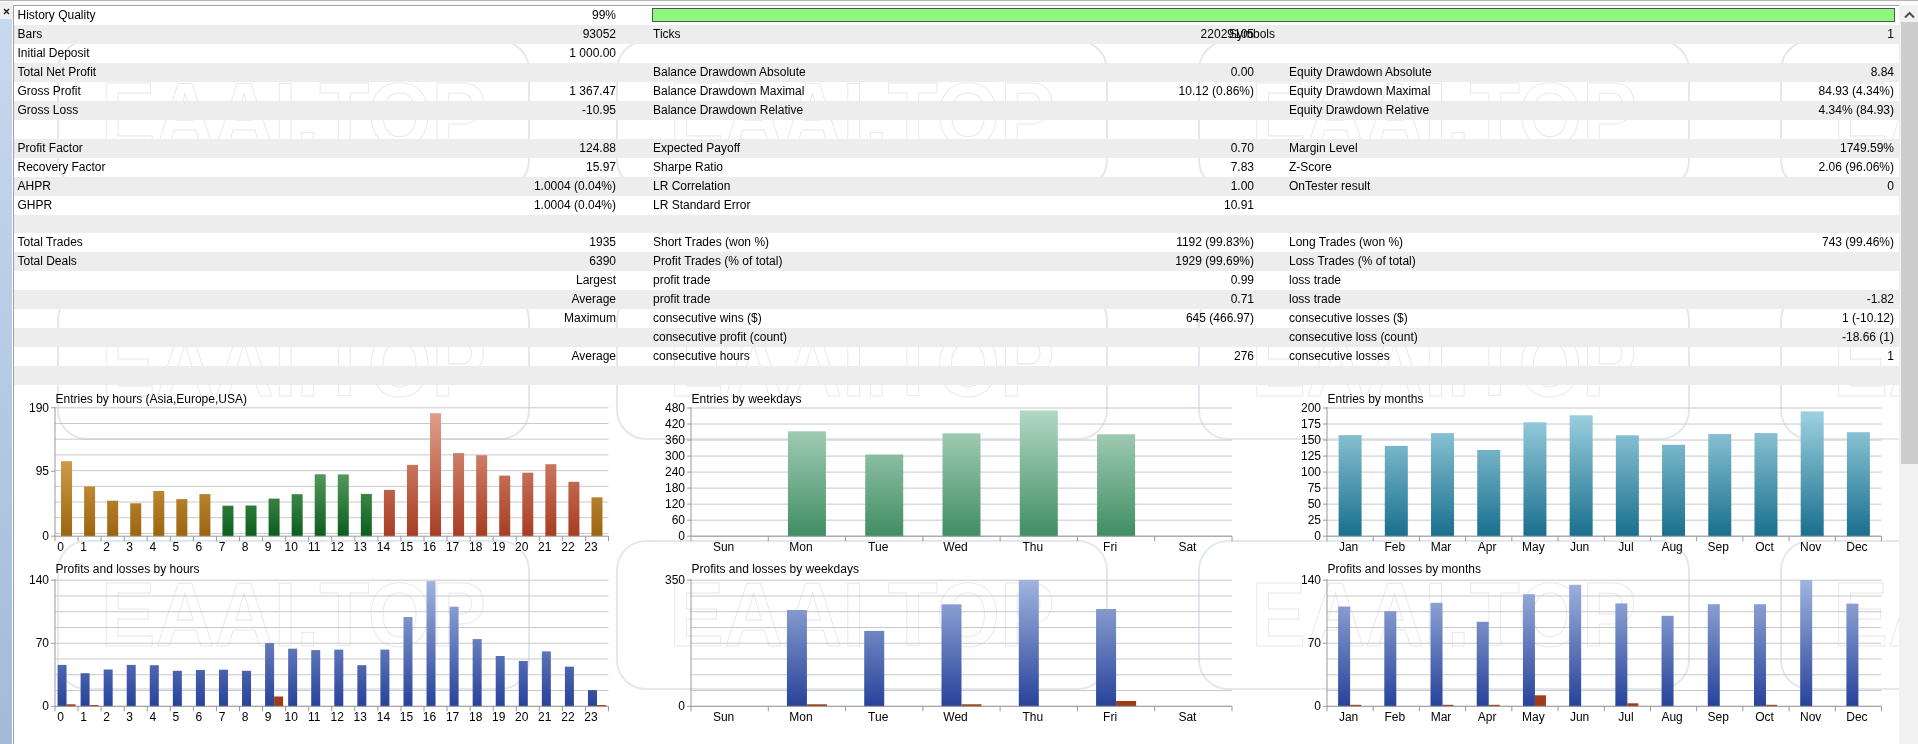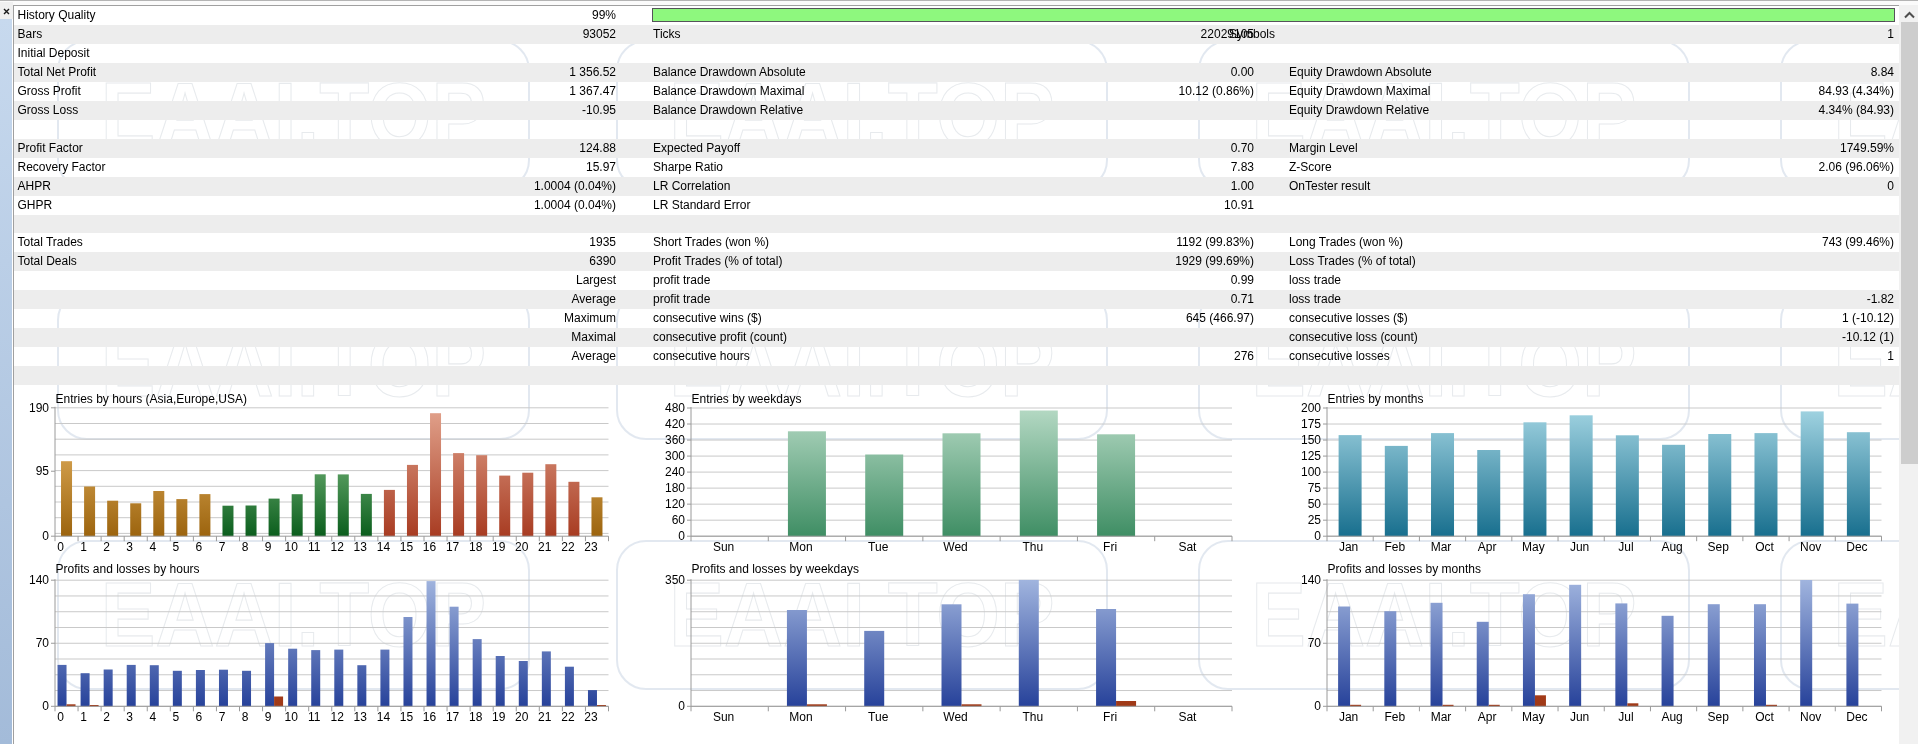--- a/index.html
+++ b/index.html
@@ -64,24 +64,24 @@
 <div class="row gray" style="top:25.23px">
       <div class="c" style="left:3.5px">Bars</div>
       <div class="c r" style="left:286px;width:316px">93052</div>
       <div class="c" style="left:639px">Ticks</div>
       <div class="c r" style="left:886px;width:354px">22029105</div>
       <div class="c" style="left:1215px">Symbols</div>
       <div class="c r" style="left:1486px;width:394px">1</div>
     </div>
 <div class="row" style="top:44.16px">
       <div class="c" style="left:3.5px">Initial Deposit</div>
+      <div class="c r" style="left:286px;width:316px">1 000.00</div>
     </div>
 <div class="row gray" style="top:63.09px">
       <div class="c" style="left:3.5px">Total Net Profit</div>
-      <div class="c r" style="left:286px;width:316px">1 356.52</div>
       <div class="c" style="left:639px">Balance Drawdown Absolute</div>
       <div class="c r" style="left:886px;width:354px">0.00</div>
       <div class="c" style="left:1275px">Equity Drawdown Absolute</div>
       <div class="c r" style="left:1486px;width:394px">8.84</div>
     </div>
 <div class="row" style="top:82.02px">
       <div class="c" style="left:3.5px">Gross Profit</div>
       <div class="c r" style="left:286px;width:316px">1 367.47</div>
       <div class="c" style="left:639px">Balance Drawdown Maximal</div>
       <div class="c r" style="left:886px;width:354px">10.12 (0.86%)</div>
@@ -156,24 +156,23 @@
       <div class="c r" style="left:1486px;width:394px">-1.82</div>
     </div>
 <div class="row" style="top:309.18px">
       <div class="c r" style="left:286px;width:316px">Maximum</div>
       <div class="c" style="left:639px">consecutive wins ($)</div>
       <div class="c r" style="left:886px;width:354px">645 (466.97)</div>
       <div class="c" style="left:1275px">consecutive losses ($)</div>
       <div class="c r" style="left:1486px;width:394px">1 (-10.12)</div>
     </div>
 <div class="row gray" style="top:328.11px">
-      <div class="c r" style="left:286px;width:316px">Maximal</div>
       <div class="c" style="left:639px">consecutive profit (count)</div>
       <div class="c" style="left:1275px">consecutive loss (count)</div>
-      <div class="c r" style="left:1486px;width:394px">-10.12 (1)</div>
+      <div class="c r" style="left:1486px;width:394px">-18.66 (1)</div>
     </div>
 <div class="row" style="top:347.04px">
       <div class="c r" style="left:286px;width:316px">Average</div>
       <div class="c" style="left:639px">consecutive hours</div>
       <div class="c r" style="left:886px;width:354px">276</div>
       <div class="c" style="left:1275px">consecutive losses</div>
       <div class="c r" style="left:1486px;width:394px">1</div>
     </div>
 <div class="row gray" style="top:365.97px"></div>
 

